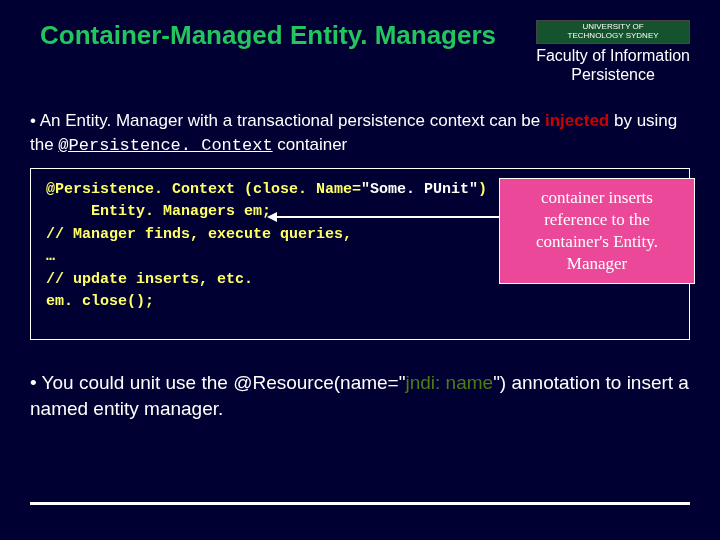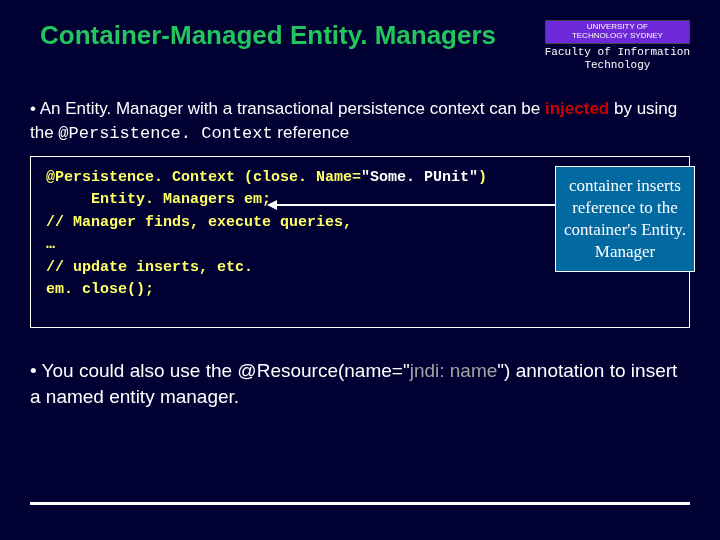--- a/index.html
+++ b/index.html
@@ -24,41 +24,41 @@
     font-weight: bold;
     color: #22c55e;
     padding-left: 10px;
   }
   .logo-area {
     text-align: center;
     font-size: 9px;
     color: #ffffff;
   }
   .logo-box {
-    background: #6d28d9;
+    background: #14532d;
     color: #fff;
     font-size: 8px;
     padding: 2px 4px;
     border: 1px solid #444;
     margin-bottom: 2px;
     line-height: 1.1;
   }
   .faculty {
-    font-family: Liberation Mono, monospace;
-    font-size: 11px;
+    font-family: Liberation Sans, sans-serif;
+    font-size: 16px;
     line-height: 1.2;
   }
   .bullet {
     font-size: 17px;
     color: #ffffff;
     line-height: 1.4;
     margin-bottom: 10px;
   }
   .injected { color: #cc0000; font-weight: bold; margin-top: 40px; }
-  .anno { font-family: 'Courier New', monospace; }
+  .anno { font-family: 'Courier New', monospace; text-decoration: underline; }
   .code-container {
     position: relative;
     margin: 8px 0 30px 0;
   }
   .code-box {
     border: 1px solid #ffffff;
     padding: 10px 15px 25px 15px;
     font-family: 'Courier New', monospace;
     font-size: 15px;
     font-weight: bold;
@@ -82,35 +82,35 @@
     top: -4px;
     width: 0; height: 0;
     border-right: 10px solid #ffffff;
     border-top: 5px solid transparent;
     border-bottom: 5px solid transparent;
   }
   .callout {
     position: absolute;
     top: 10px;
     right: -5px;
-    width: 140px;
+    width: 196px;
     border: 1px solid #ffffff;
-    background: #0369a1;
+    background: #ec4899;
     padding: 8px;
     font-family: 'Times New Roman', serif;
     font-size: 17px;
     text-align: center;
     line-height: 1.3;
   }
   .bullet2 {
     font-size: 19px;
     color: #ffffff;
     line-height: 1.4;
   }
-  .jndi { color: #a3a3a3; }
+  .jndi { color: #4d7c0f; }
   .footer-line {
     position: absolute;
     bottom: 35px;
     left: 30px;
     right: 30px;
     height: 3px;
     background: #ffffff;
   }
 </style>
 </head>
@@ -118,37 +118,37 @@
 
 <div class="header-row">
   <div class="title">Container-Managed Entity. Managers</div>
   <div class="logo-area">
     <div class="logo-box">
       <span>UNIVERSITY OF</span><br>
       <span>TECHNOLOGY SYDNEY</span>
     </div>
     <div class="faculty">
       <span>Faculty of Information</span><br>
-      <span>Technology</span>
+      <span>Persistence</span>
     </div>
   </div>
 </div>
 
 <div class="bullet">
-  <span>• An Entity. Manager with a transactional persistence context can be </span><span class="injected">injected</span><span> by using the </span><span class="anno">@Persistence. Context</span><span> reference</span>
+  <span>• An Entity. Manager with a transactional persistence context can be </span><span class="injected">injected</span><span> by using the </span><span class="anno">@Persistence. Context</span><span> container</span>
 </div>
 
 <div class="code-container">
   <div class="code-box"><span>@Persistence. Context (close. Name=</span><span class="code-string">"Some. PUnit"</span><span>)</span>
 <span>     Entity. Managers em;</span>
 <span>// Manager finds, execute queries,</span>
 <span>…</span>
 <span>// update inserts, etc.</span>
 <span>em. close();</span></div>
   <div class="arrow-line"></div>
   <div class="callout">container  inserts reference to the container's Entity. Manager</div>
 </div>
 
 <div class="bullet2">
-  <span>• You could also use the @Resource(name="</span><span class="jndi">jndi: name</span><span>") annotation to insert a named entity manager.</span>
+  <span>• You could unit use the @Resource(name="</span><span class="jndi">jndi: name</span><span>") annotation to insert a named entity manager.</span>
 </div>
 
 <div class="footer-line"></div>
 
 </body></html>

